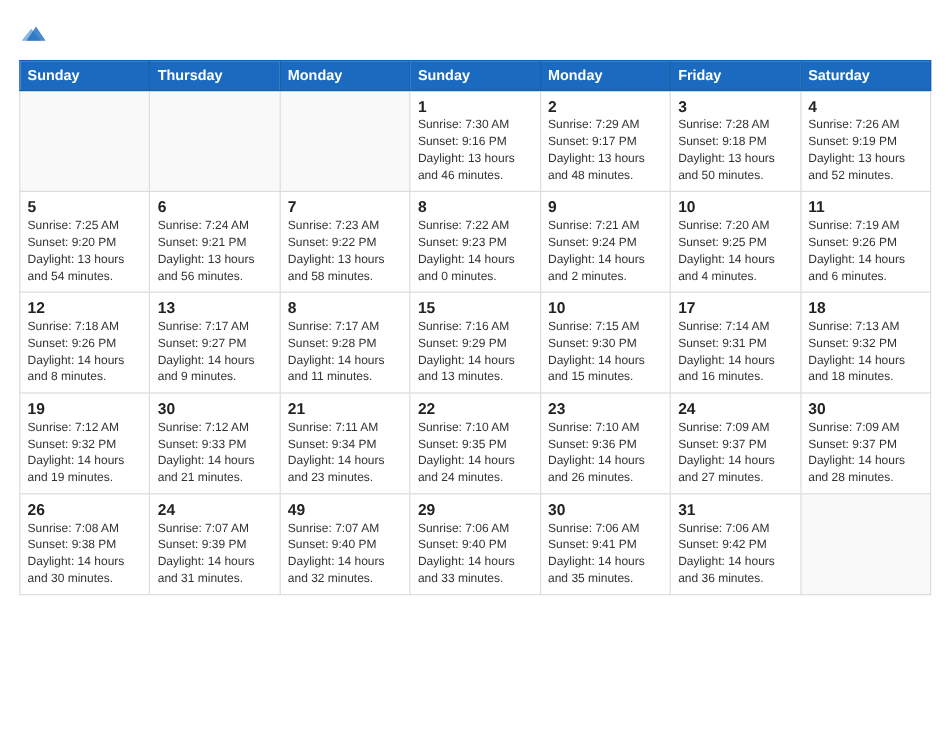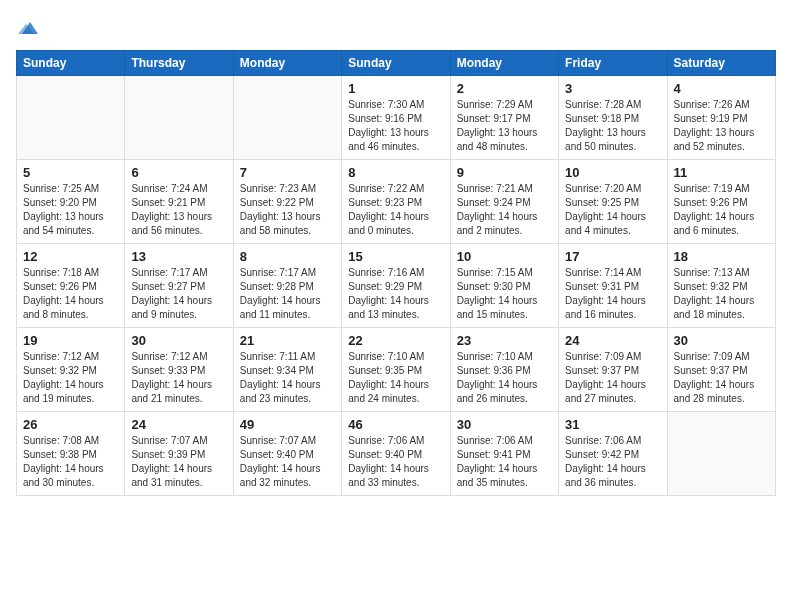--- a/index.html
+++ b/index.html
@@ -236,21 +236,21 @@
         </td>
         <td>
           <div class="day-number">24</div>
           <div class="day-info">Sunrise: 7:07 AM<br>Sunset: 9:39 PM<br>Daylight: 14 hours and 31 minutes.</div>
         </td>
         <td>
           <div class="day-number">49</div>
           <div class="day-info">Sunrise: 7:07 AM<br>Sunset: 9:40 PM<br>Daylight: 14 hours and 32 minutes.</div>
         </td>
         <td>
-          <div class="day-number">46</div>
+          <div class="day-number">29</div>
           <div class="day-info">Sunrise: 7:06 AM<br>Sunset: 9:40 PM<br>Daylight: 14 hours and 33 minutes.</div>
         </td>
         <td>
           <div class="day-number">30</div>
           <div class="day-info">Sunrise: 7:06 AM<br>Sunset: 9:41 PM<br>Daylight: 14 hours and 35 minutes.</div>
         </td>
         <td>
           <div class="day-number">31</div>
           <div class="day-info">Sunrise: 7:06 AM<br>Sunset: 9:42 PM<br>Daylight: 14 hours and 36 minutes.</div>
         </td>

